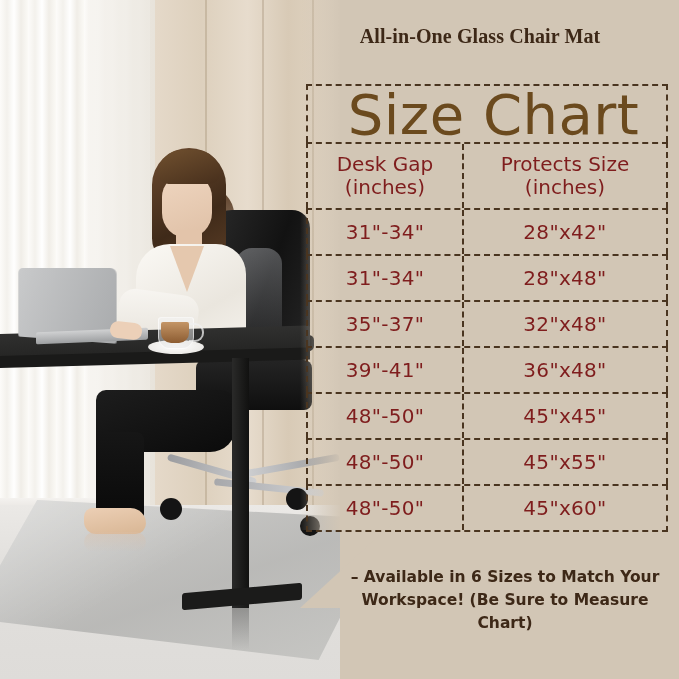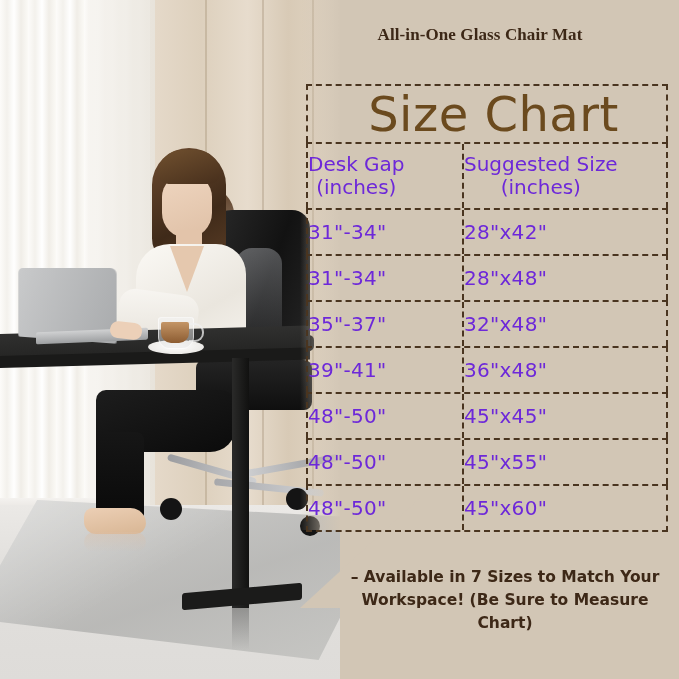--- a/index.html
+++ b/index.html
@@ -121,34 +121,34 @@
 
   
   .seam{position:absolute;left:300px;top:498px;width:120px;height:110px;
     background:#d2c6b5;clip-path:polygon(0 100%,100% 0,100% 100%);}
   .photo-fade{position:absolute;left:300px;top:0;width:42px;height:530px;
     background:linear-gradient(90deg,rgba(210,198,181,0),rgba(210,198,181,1));}
 
   
   .title{position:absolute;left:290px;top:25px;width:380px;
     text-align:center;color:#3d2817;
-    font-family:"Liberation Serif", serif;font-size:17px;font-weight:700;
+    font-family:"Liberation Serif", serif;font-size:20px;font-weight:700;
     letter-spacing:.1px;white-space:nowrap;}
 
   .table{position:absolute;left:306px;top:84px;width:362px;}
   .hdrbox{height:56px;border:2px dashed #4a3520;border-bottom:none;
     display:flex;align-items:center;justify-content:center;}
-  .hdrbox span{font-size:48px;color:#6b4a1e;letter-spacing:.5px;
+  .hdrbox span{font-size:56px;color:#6b4a1e;letter-spacing:.5px;
     font-family:"DejaVu Sans", sans-serif;font-weight:400;margin-left:13px;}
 
   .row{display:flex;border-left:2px dashed #4a3520;border-right:2px dashed #4a3520;
     border-top:2px dashed #4a3520;}
   .row:last-child{border-bottom:2px dashed #4a3520;}
-  .cell{flex:0 0 43%;display:flex;align-items:center;
-    color:#6d28d9;font-family:"DejaVu Sans", sans-serif;}
+  .cell{flex:0 0 43%;display:flex;align-items:center;justify-content:center;
+    color:#7f1d1d;font-family:"DejaVu Sans", sans-serif;}
   .cell.right{flex:1 1 auto;border-left:2px dashed #4a3520;}
   .row.head{height:64px;}
   .row.head .cell{font-size:20px;line-height:1.14;text-align:center;}
   .row.data{height:44px;}
   .row.data .cell{font-size:20px;letter-spacing:.3px;}
 
   .footer{position:absolute;left:340px;top:566px;width:330px;
     text-align:center;color:#3d2817;font-weight:700;font-size:15.5px;
     line-height:1.48;font-family:"DejaVu Sans", sans-serif;}
 </style>
@@ -227,21 +227,21 @@
 
     <div class="row head">
       <div class="cell">
         <div>
           <div>Desk Gap</div>
           <div>(inches)</div>
         </div>
       </div>
       <div class="cell right">
         <div>
-          <div>Suggested Size</div>
+          <div>Protects Size</div>
           <div>(inches)</div>
         </div>
       </div>
     </div>
 
     <div class="row data">
       <div class="cell">31"-34"</div>
       <div class="cell right">28"x42"</div>
     </div>
     <div class="row data">
@@ -264,17 +264,17 @@
       <div class="cell">48"-50"</div>
       <div class="cell right">45"x55"</div>
     </div>
     <div class="row data">
       <div class="cell">48"-50"</div>
       <div class="cell right">45"x60"</div>
     </div>
   </div>
 
   <div class="footer">
-    <div>– Available in 7 Sizes to Match Your</div>
+    <div>– Available in 6 Sizes to Match Your</div>
     <div>Workspace! (Be Sure to Measure Chart)</div>
   </div>
 
 </div>
 
 </body></html>

